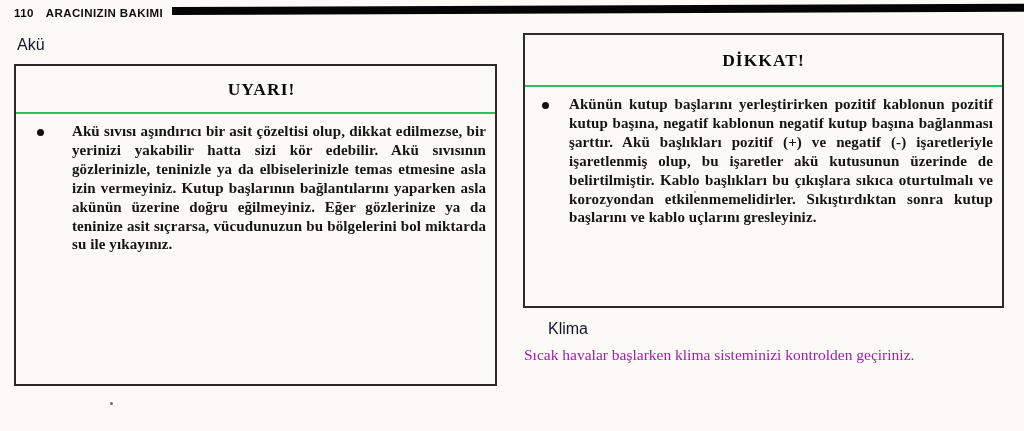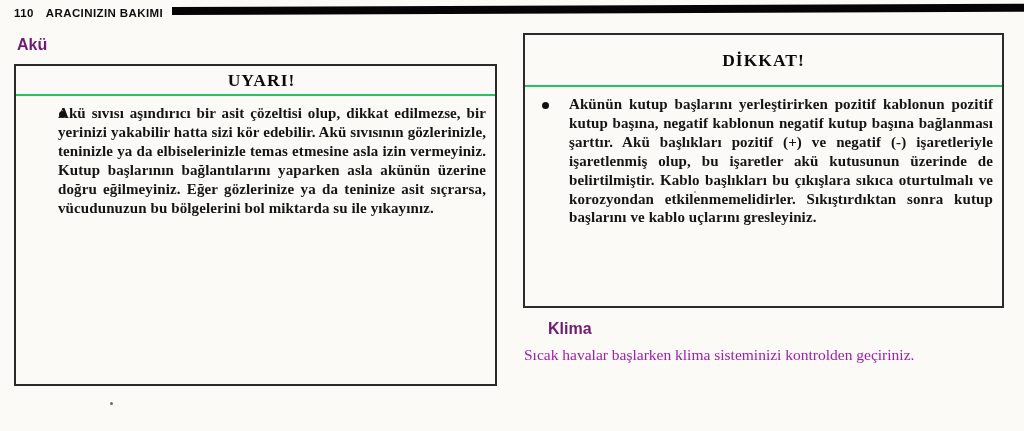--- a/index.html
+++ b/index.html
@@ -42,23 +42,23 @@
     height: 8px;
     background: #050505;
     transform: rotate(-0.22deg);
     transform-origin: left center;
   }
 
   
   .section-heading {
     position: absolute;
     font-family: "Liberation Sans", sans-serif;
-    font-weight: bold;
+    font-weight: normal;
     font-size: 16px;
-    color: #701a75;
+    color: #0f172a;
   }
   .aku-heading   { left: 17px;  top: 36px; }
   .klima-heading { left: 548px; top: 320px; }
 
   
   .notice-box {
     position: absolute;
     border: 2px solid #2b2b2b;
     background: transparent;
     box-sizing: border-box;
@@ -67,21 +67,21 @@
   .warning-box { left: 14px;  top: 64px; width: 483px; height: 322px; }
   .caution-box { left: 523px; top: 33px; width: 481px; height: 275px; }
 
   .box-header {
     display: flex;
     align-items: center;
     justify-content: center;
     border-bottom: 2px solid #22c55e;
     box-sizing: border-box;
   }
-  .warning-box .box-header { height: 30px; padding-left: 12px; }
+  .warning-box .box-header { height: 48px; padding-left: 12px; }
   .caution-box .box-header { height: 52px; }
   .box-title {
     font-family: "Liberation Serif", serif;
     font-weight: bold;
     font-size: 17.5px;
     letter-spacing: 1px;
     color: #0b0b0b;
   }
 
   .bullet-list {
@@ -91,21 +91,21 @@
   }
   .bullet-list li {
     position: relative;
     text-align: justify;
     font-size: 15px;
     line-height: 18.9px;
     font-weight: bold;
     color: #141414;
     letter-spacing: 0.1px;
   }
-  .warning-box .bullet-list li { padding-left: 20px; margin-left: 22px; }
+  .warning-box .bullet-list li { padding-left: 56px; }
   .caution-box .bullet-list li { padding-left: 44px; }
   .caution-box .bullet-list { }
   .bullet-list li::before {
     content: "";
     position: absolute;
     top: 7px;
     width: 7px;
     height: 7px;
     border-radius: 50%;
     background: #111;

